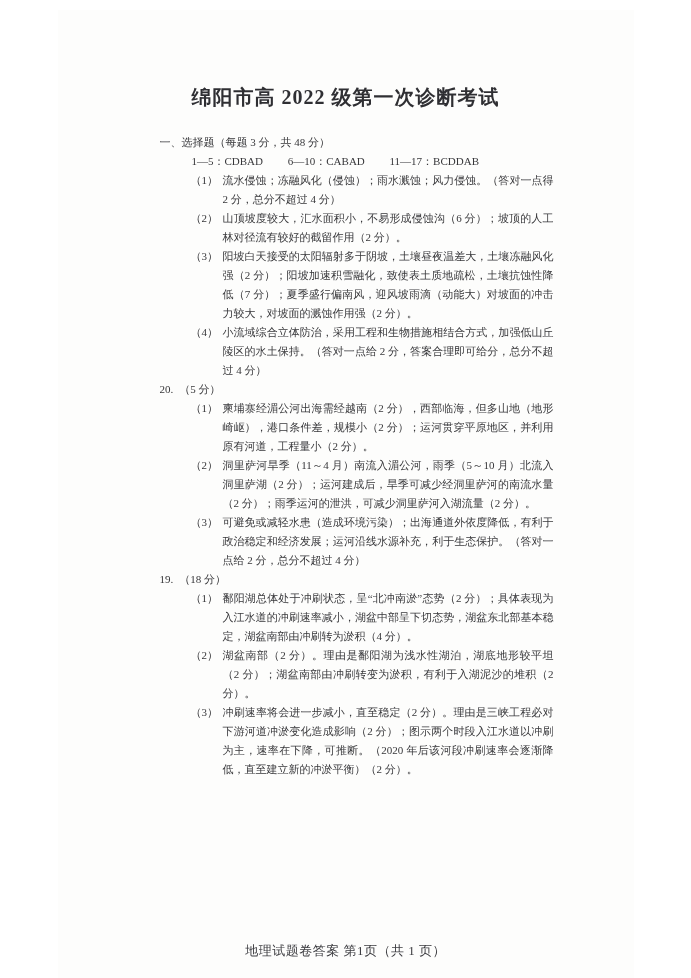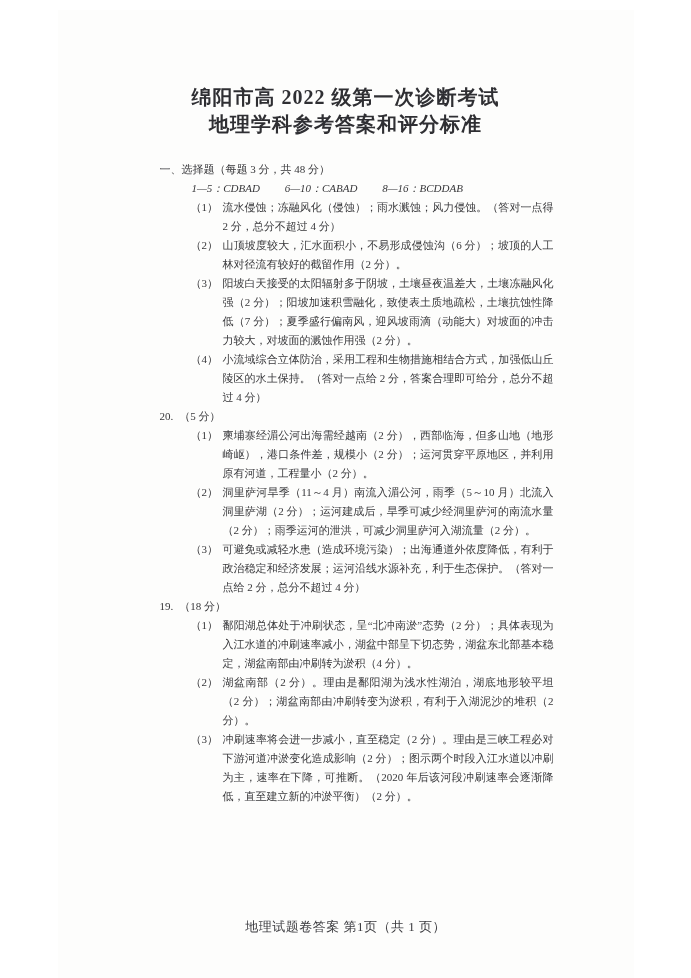--- a/index.html
+++ b/index.html
@@ -35,62 +35,61 @@
     line-height: 19px;
     text-align: justify;
   }
   .mc-heading {
     font-weight: normal;
   }
   .mc-answers {
     padding-left: 32px;
     font-family: "Liberation Serif", "DejaVu Serif", serif;
   }
-  .mc-answers .grp { margin-right: 22px; font-style: italic; }
+  .mc-answers .grp { margin-right: 22px; }
   .mc-answers .grp:last-child { margin-right: 0; }
   .q-heading .pts { margin-left: 6px; }
   .item {
     display: flex;
     margin-left: 31px;
   }
   .item-label {
     flex: 0 0 32px;
     white-space: nowrap;
   }
   .item-text {
     flex: 1;
   }
   .footer {
     position: absolute;
-    top: 908px;
+    top: 932px;
     left: 0;
     width: 100%;
     text-align: center;
     font-size: 13px;
     color: #3c3c40;
     letter-spacing: 0.5px;
   }
 </style>
 </head>
 <body>
 
 <div class="page">
 
   <div class="titles">
     <div class="title">绵阳市高 2022 级第一次诊断考试</div>
-    <div class="title">地理学科参考答案和评分标准</div>
   </div>
 
   <div class="content">
 
     <div class="mc-heading">一、选择题（每题 3 分，共 48 分）</div>
     <div class="mc-answers">
       <span class="grp">1—5：CDBAD</span>
       <span class="grp">6—10：CABAD</span>
-      <span class="grp">8—16：BCDDAB</span>
+      <span class="grp">11—17：BCDDAB</span>
     </div>
 
     <div class="item">
       <span class="item-label">（1）</span>
       <span class="item-text">流水侵蚀；冻融风化（侵蚀）；雨水溅蚀；风力侵蚀。（答对一点得 2 分，总分不超过 4 分）</span>
     </div>
     <div class="item">
       <span class="item-label">（2）</span>
       <span class="item-text">山顶坡度较大，汇水面积小，不易形成侵蚀沟（6 分）；坡顶的人工林对径流有较好的截留作用（2 分）。</span>
     </div>

